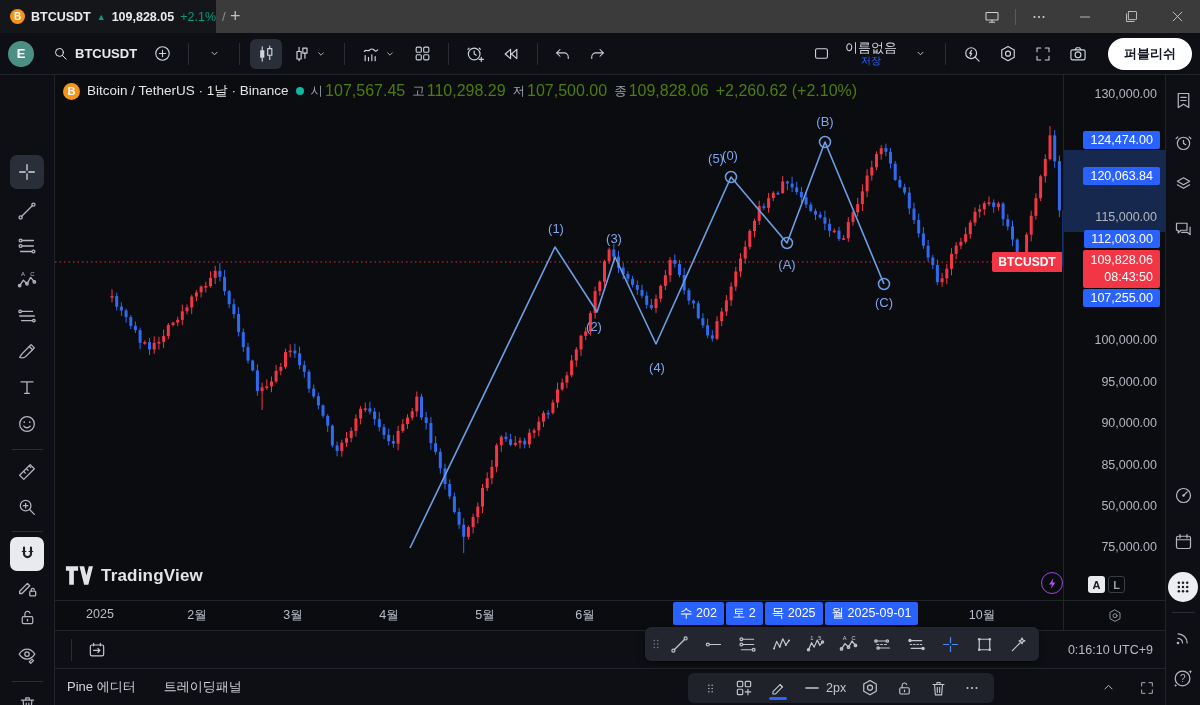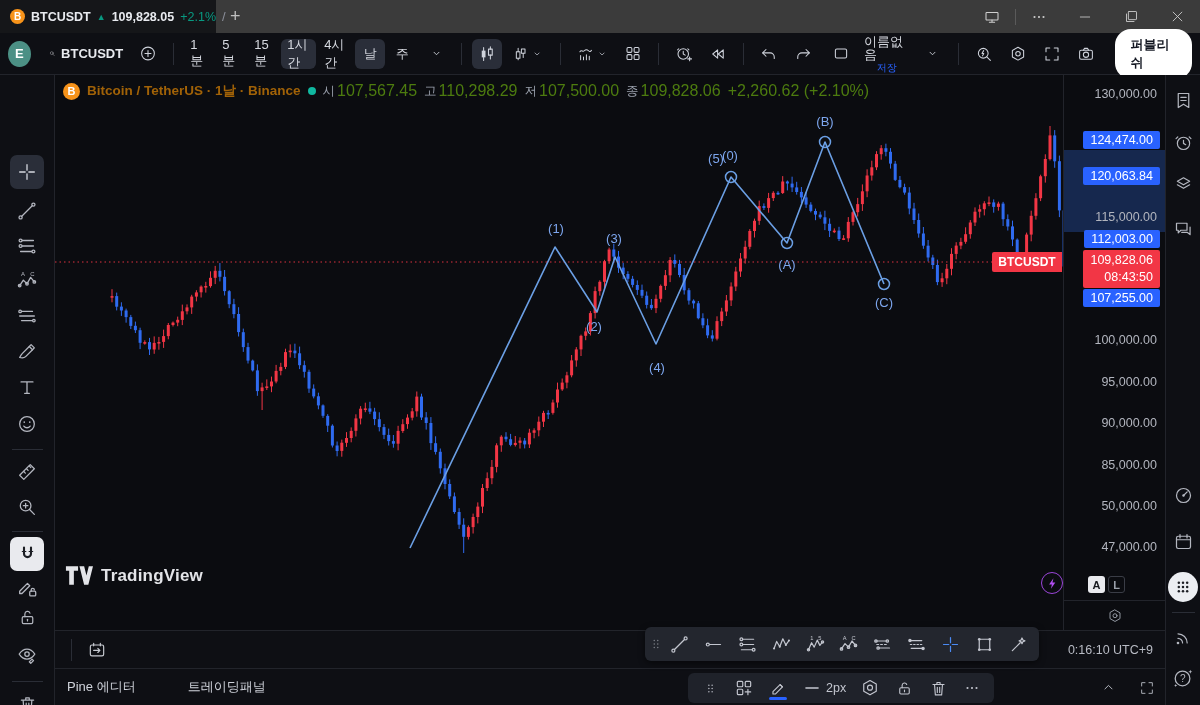--- a/index.html
+++ b/index.html
@@ -40,21 +40,21 @@
   .ldiv{position:absolute;left:12px;width:31px;height:1px;background:#2a2d36;}
   
   #righttb{position:absolute;left:1165px;top:75px;width:35px;height:630px;background:#0e0f14;border-left:1px solid #22242b;}
   .rtool{position:absolute;left:50%;transform:translate(-50%,-50%);width:28px;height:28px;display:flex;align-items:center;justify-content:center;color:#b4b7c0;border-radius:50%;}
   .rtool.whitecirc{background:#eceef2;color:#1c1e24;width:30px;height:30px;}
   .rdiv{position:absolute;left:6px;width:23px;height:1px;background:#2a2d36;}
   
   #chart{position:absolute;left:55px;top:75px;width:1008px;height:555px;background:#0b0c10;}
   #plotwrap{position:absolute;left:0;top:0;width:1008px;height:525px;}
   #legend{position:absolute;left:8px;top:7px;display:flex;align-items:center;gap:7px;z-index:5;font-size:13.5px;}
-  #legend .title{color:#a16207;font-weight:bold;}
+  #legend .title{color:#e5e5e5;}
   #legend .dot{width:8px;height:8px;border-radius:50%;background:#10b8a0;}
   #legend .k{color:#9aa0ac;font-size:12.5px;}
   #legend .v{color:#4d7c0f;font-size:16px;}
   #legend .grp{display:flex;gap:2px;align-items:center;}
   #watermark{position:absolute;left:10px;top:490px;display:flex;align-items:center;gap:8px;z-index:4;}
   #watermark .wmtext{color:#e3e4e8;font-weight:bold;font-size:17px;letter-spacing:.2px;}
   .wavelabel{position:absolute;transform:translate(-50%,-50%);color:#7da6ee;font-size:13px;z-index:3;white-space:nowrap;}
   #pricetag{position:absolute;left:937px;top:177px;width:70px;height:20px;background:#f23645;color:#fff;font-weight:bold;font-size:12px;display:flex;align-items:center;justify-content:center;z-index:6;border-radius:2px 0 0 2px;}
   #boltbtn{position:absolute;left:986px;top:497px;width:22px;height:22px;border-radius:50%;border:1.5px solid #9a45d8;color:#b14ef0;display:flex;align-items:center;justify-content:center;z-index:4;}
   
@@ -75,21 +75,21 @@
   
   #rangerow{position:absolute;left:55px;top:630px;width:1110px;height:38px;background:#0e0f14;border-top:1px solid #22242b;display:flex;align-items:center;padding:0 10px;}
   .rbtn{color:#c7cad1;font-size:13px;padding:5px 9px;border-radius:5px;}
   #utc{margin-left:auto;color:#b8bbc4;font-size:12.5px;padding-right:2px;}
   
   #drawbar{position:absolute;left:645px;top:627px;width:394px;height:34px;background:#23262e;border-radius:6px;box-shadow:0 2px 6px rgba(0,0,0,.5);display:flex;align-items:center;padding:0 4px;z-index:20;}
   .dtool{width:34px;height:28px;display:flex;align-items:center;justify-content:center;color:#c3c6cf;border-radius:5px;}
   .dtool.bluesel{color:#4a8af4;}
   #drawbar .handle{width:14px;color:#7d8088;}
   
-  #statusbar{position:absolute;left:55px;top:668px;width:1110px;height:37px;background:#0e0f14;border-top:1px solid #22242b;display:flex;align-items:center;padding:0 12px;gap:24px;}
+  #statusbar{position:absolute;left:55px;top:668px;width:1110px;height:37px;background:#0e0f14;border-top:1px solid #22242b;display:flex;align-items:center;padding:0 12px;}
   #statusbar .sbtn{color:#cfd2da;font-size:13px;margin-right:28px;}
   #propbar{position:absolute;left:633px;top:4px;height:30px;background:#1f222a;border-radius:6px;display:flex;align-items:center;padding:0 6px;gap:2px;}
   .ptool{width:32px;height:26px;display:flex;align-items:center;justify-content:center;color:#c3c6cf;position:relative;}
   .ptool .blueline{position:absolute;left:7px;bottom:1px;width:18px;height:3px;border-radius:2px;background:#2962ff;}
   .px2{color:#c3c6cf;font-size:12.5px;margin-left:-4px;margin-right:6px;}
   #sbright{position:absolute;right:10px;top:0;height:37px;display:flex;align-items:center;gap:22px;color:#b4b7c0;}
 </style>
 </head>
 <body>
 
@@ -432,43 +432,20 @@
           <use href="#s-search"></use>
         </svg>
       <span>BTCUSDT</span>
     </div>
     <span class="tbtn">
         <svg class="i" width="19" height="19">
           <use href="#s-pluscirc"></use>
         </svg>
       </span>
     <span class="tdiv"></span>
-    <div id="intervals" style="display:flex;align-items:center;gap:2px;">
-        <span class="tbtn">
-          <span class="lbl">1분</span>
-        </span>
-        <span class="tbtn">
-          <span class="lbl">5분</span>
-        </span>
-        <span class="tbtn">
-          <span class="lbl">15분</span>
-        </span>
-        <span class="tbtn sel">
-          <span class="lbl">1시간</span>
-        </span>
-        <span class="tbtn">
-          <span class="lbl">4시간</span>
-        </span>
-        <span class="tbtn sel">
-          <span class="lbl">날</span>
-        </span>
-        <span class="tbtn">
-          <span class="lbl">주</span>
-        </span>
-      </div>
     <span class="tbtn">
         <svg class="i" width="15" height="15">
           <use href="#s-chev"></use>
         </svg>
       </span>
     <span class="tdiv"></span>
     <span class="tbtn sel">
         <svg class="i" width="20" height="20">
           <use href="#s-candle"></use>
         </svg>
@@ -1164,41 +1141,58 @@
           <use href="#s-tvlogo"></use>
         </svg>
       <span class="wmtext">TradingView</span>
     </div>
     <div id="pricetag">BTCUSDT</div>
     <span id="boltbtn">
         <svg class="i" width="15" height="15">
           <use href="#s-bolt"></use>
         </svg>
       </span>
+    <div id="taxis">
+      <div id="months">
+          <span class="month" style="left: 45px;">2025</span>
+          <span class="month" style="left: 142px;">2월</span>
+          <span class="month" style="left: 238px;">3월</span>
+          <span class="month" style="left: 334px;">4월</span>
+          <span class="month" style="left: 430px;">5월</span>
+          <span class="month" style="left: 530px;">6월</span>
+          <span class="month" style="left: 927px;">10월</span>
+        </div>
+      <div id="chips">
+          <span class="chip">수 202</span>
+          <span class="chip">토 2</span>
+          <span class="chip">목 2025</span>
+          <span class="chip">월 2025-09-01</span>
+        </div>
+    </div>
   </div>
 
   <div id="paxis">
     <div id="pband" style="top: 75px; height: 82px;"></div>
     <div id="paxislabels">
         <div class="plabel tick" style="top: 12px;">130,000.00</div>
         <div class="plabel blue" style="top: 56px;">124,474.00</div>
         <div class="plabel blue" style="top: 92px;">120,063.84</div>
         <div class="plabel tick" style="top: 135px;">115,000.00</div>
         <div class="plabel blue" style="top: 155px;">112,003.00</div>
         <div class="plabel red" style="top: 175px;">
           <div>109,828.06</div>
           <div>08:43:50</div>
         </div>
         <div class="plabel blue" style="top: 214px;">107,255.00</div>
         <div class="plabel tick" style="top: 258px;">100,000.00</div>
         <div class="plabel tick" style="top: 300px;">95,000.00</div>
         <div class="plabel tick" style="top: 341px;">90,000.00</div>
         <div class="plabel tick" style="top: 383px;">85,000.00</div>
         <div class="plabel tick" style="top: 424px;">50,000.00</div>
-        <div class="plabel tick" style="top: 465px;">47,000.00</div>
+        <div class="plabel tick" style="top: 465px;">75,000.00</div>
       </div>
     <span class="scalebox" id="autobox">A</span>
     <span class="scalebox" id="logbox">L</span>
     <div id="axiscorner">
         <svg class="i" width="16" height="16">
           <use href="#s-gear"></use>
         </svg>
       </div>
   </div>
 

